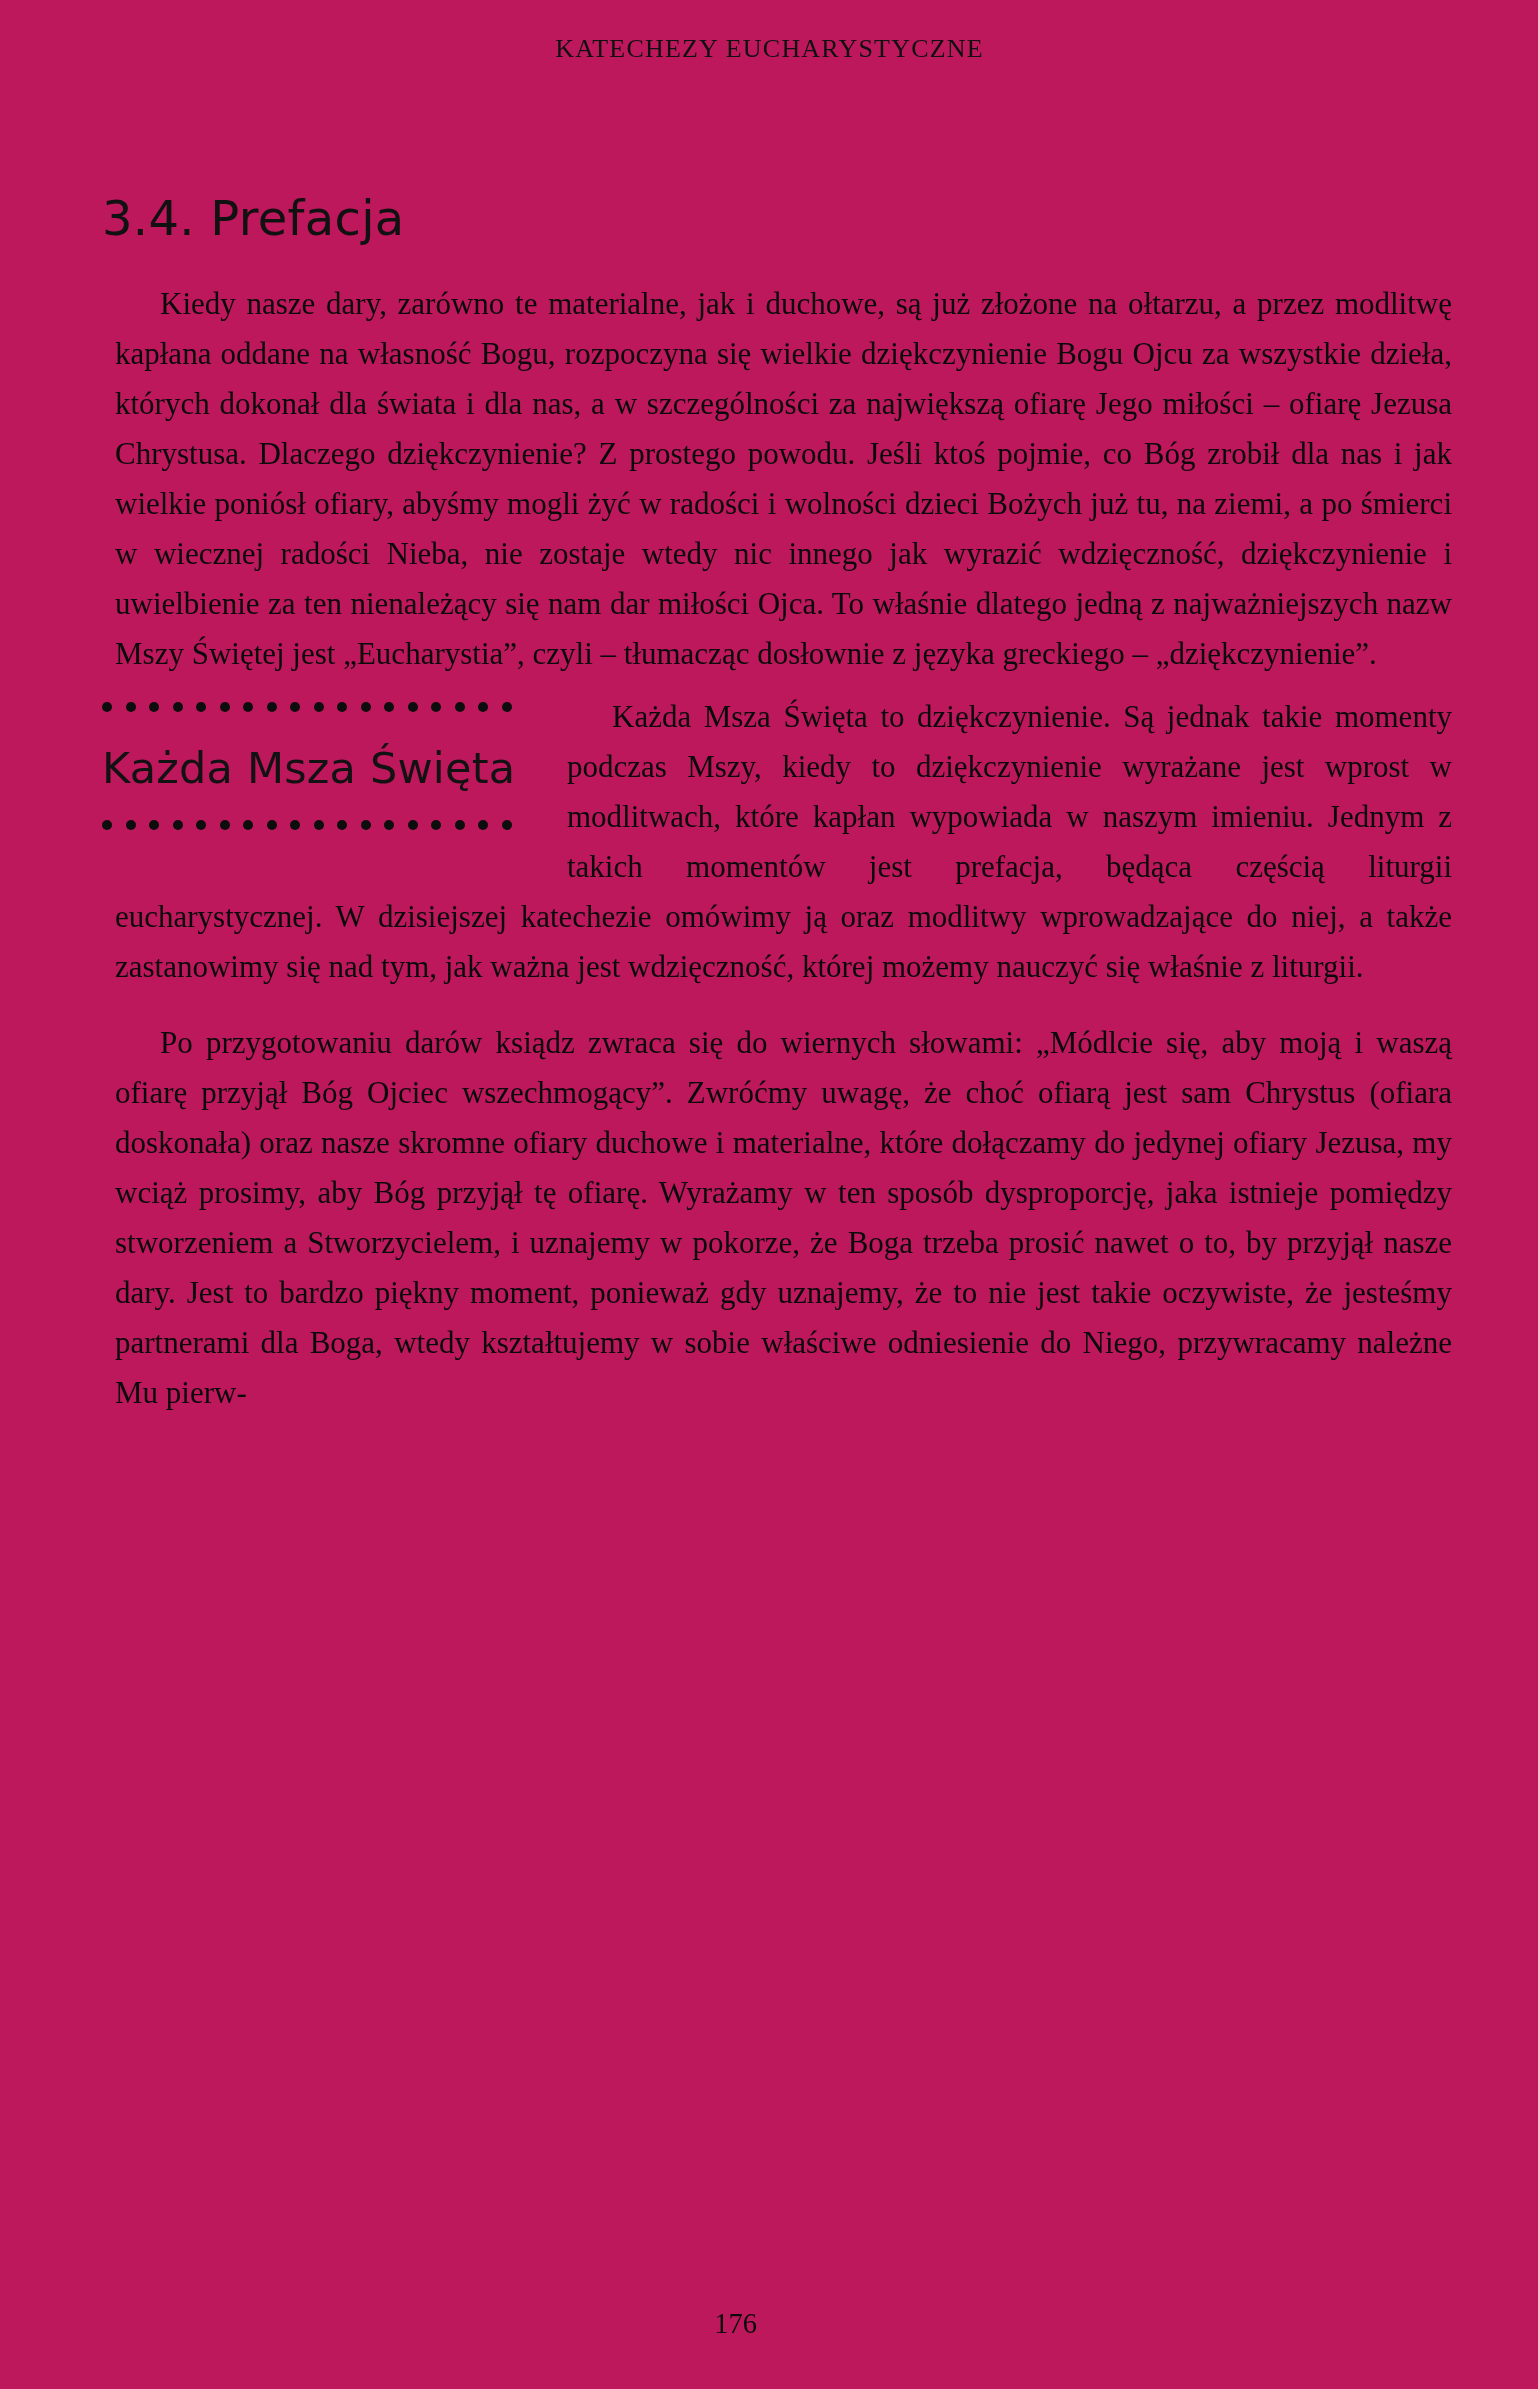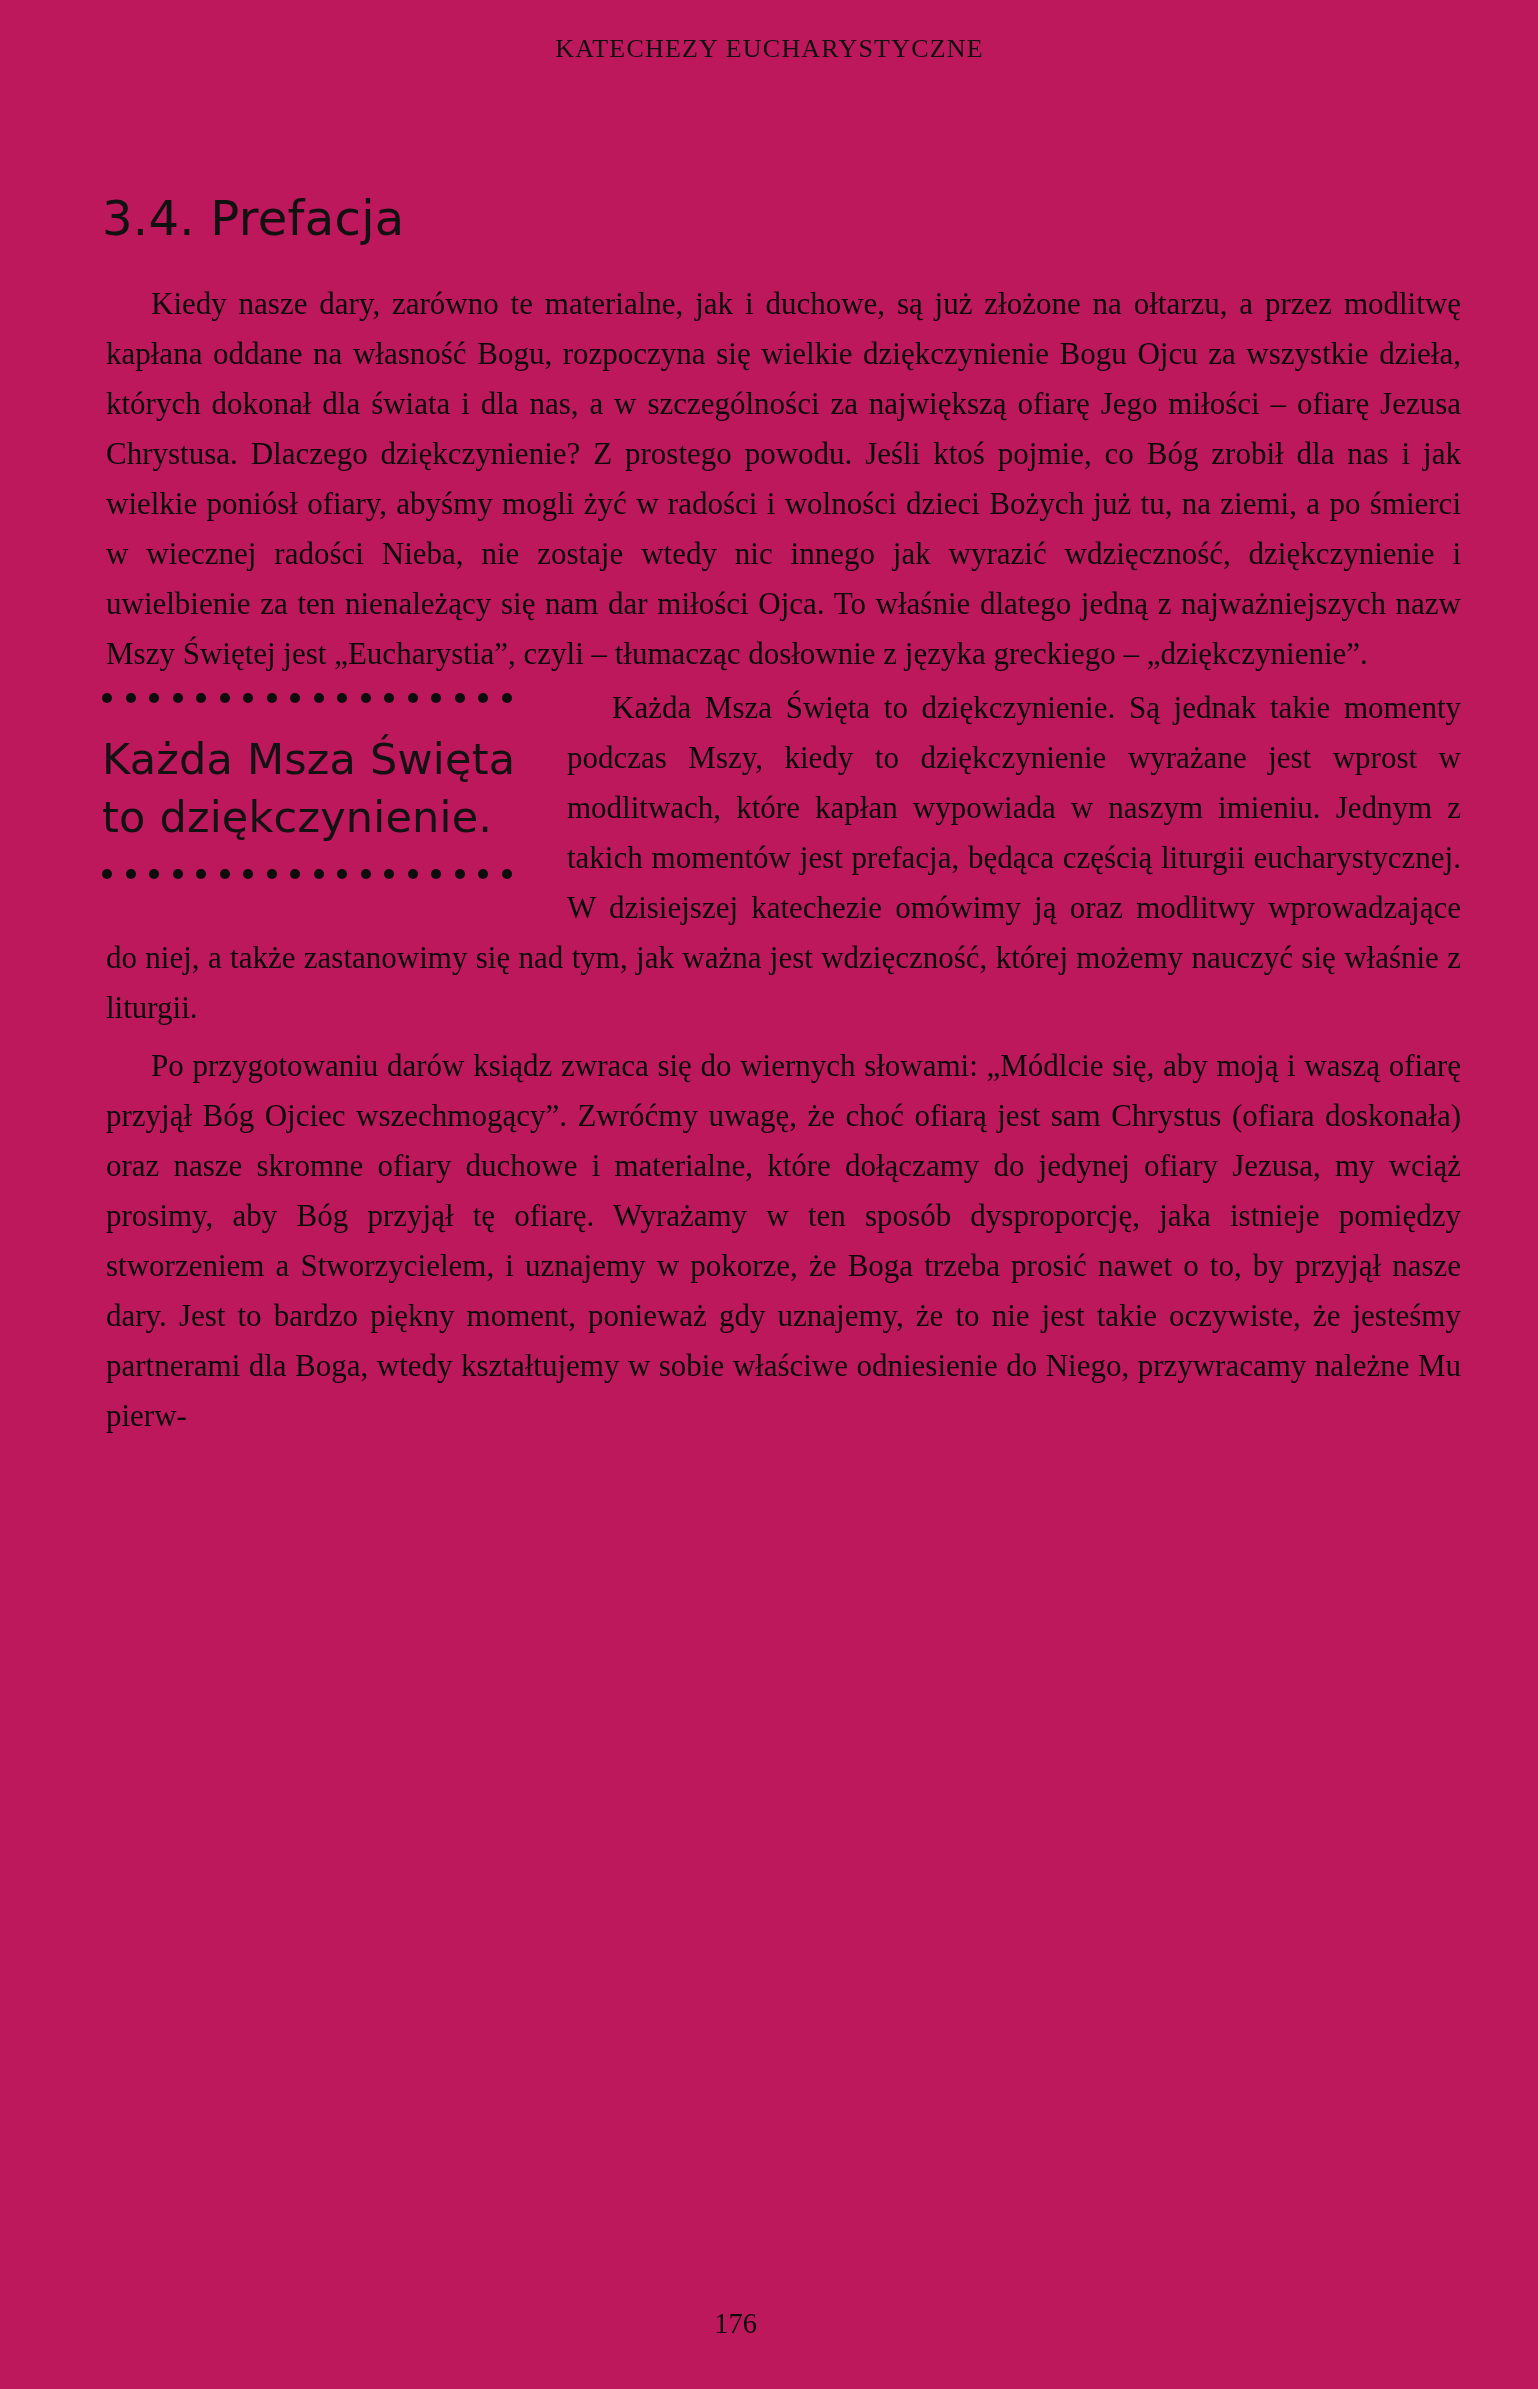--- a/index.html
+++ b/index.html
@@ -62,21 +62,21 @@
     font-family: "Liberation Serif", "DejaVu Serif", serif;
     font-size: 31px;
     line-height: 50px;
     text-align: justify;
     text-justify: inter-word;
     color: #0a0a0a;
     margin: 0;
     hyphens: none;
   }
   .body-text p {
-    margin: 4px;
+    margin: 13px;
     text-indent: 0;
   }
   .body-text p.indent {
     text-indent: 45px;
   }
 
   
   .pullquote {
     float: left;
     width: 431px;
@@ -137,21 +137,20 @@
     <h2 class="section-title">3.4. Prefacja</h2>
 
     <div class="body-text">
 
       <p class="indent">Kiedy nasze dary, zarówno te materialne, jak i duchowe, są już złożone na ołtarzu, a przez modlitwę kapłana oddane na własność Bogu, rozpoczyna się wielkie dziękczynienie Bogu Ojcu za wszystkie dzieła, których dokonał dla świata i dla nas, a w szczególności za największą ofiarę Jego miłości – ofiarę Jezusa Chrystusa. Dlaczego dziękczynienie? Z prostego powodu. Jeśli ktoś pojmie, co Bóg zrobił dla nas i jak wielkie poniósł ofiary, abyśmy mogli żyć w radości i wolności dzieci Bożych już tu, na ziemi, a po śmierci w wiecznej radości Nieba, nie zostaje wtedy nic innego jak wyrazić wdzięczność, dziękczynienie i uwielbienie za ten nienależący się nam dar miłości Ojca. To właśnie dlatego jedną z najważniejszych nazw Mszy Świętej jest „Eucharystia”, czyli – tłumacząc dosłownie z języka greckiego – „dziękczynienie”.</p>
 
       <div class="pullquote">
         <span class="pq-rule" id="rule-top"><i style="background: rgb(13, 13, 13);"></i><i style="background: rgb(13, 13, 13);"></i><i style="background: rgb(13, 13, 13);"></i><i style="background: rgb(13, 13, 13);"></i><i style="background: rgb(13, 13, 13);"></i><i style="background: rgb(13, 13, 13);"></i><i style="background: rgb(13, 13, 13);"></i><i style="background: rgb(13, 13, 13);"></i><i style="background: rgb(13, 13, 13);"></i><i style="background: rgb(13, 13, 13);"></i><i style="background: rgb(13, 13, 13);"></i><i style="background: rgb(13, 13, 13);"></i><i style="background: rgb(13, 13, 13);"></i><i style="background: rgb(13, 13, 13);"></i><i style="background: rgb(13, 13, 13);"></i><i style="background: rgb(13, 13, 13);"></i><i style="background: rgb(13, 13, 13);"></i><i style="background: rgb(13, 13, 13);"></i></span>
         <div class="pq-text">
           <span>Każda Msza Święta</span>
-          <span>to dziękczynienie.</span>
         </div>
         <span class="pq-rule" id="rule-bottom"><i style="background: rgb(13, 13, 13);"></i><i style="background: rgb(13, 13, 13);"></i><i style="background: rgb(13, 13, 13);"></i><i style="background: rgb(13, 13, 13);"></i><i style="background: rgb(13, 13, 13);"></i><i style="background: rgb(13, 13, 13);"></i><i style="background: rgb(13, 13, 13);"></i><i style="background: rgb(13, 13, 13);"></i><i style="background: rgb(13, 13, 13);"></i><i style="background: rgb(13, 13, 13);"></i><i style="background: rgb(13, 13, 13);"></i><i style="background: rgb(13, 13, 13);"></i><i style="background: rgb(13, 13, 13);"></i><i style="background: rgb(13, 13, 13);"></i><i style="background: rgb(13, 13, 13);"></i><i style="background: rgb(13, 13, 13);"></i><i style="background: rgb(13, 13, 13);"></i><i style="background: rgb(13, 13, 13);"></i></span>
       </div>
 
       <p class="indent">Każda Msza Święta to dziękczynienie. Są jednak takie momenty podczas Mszy, kiedy to dziękczynienie wyrażane jest wprost w modlitwach, które kapłan wypowiada w naszym imieniu. Jednym z takich momentów jest prefacja, będąca częścią liturgii eucharystycznej. W dzisiejszej katechezie omówimy ją oraz modlitwy wprowadzające do niej, a także zastanowimy się nad tym, jak ważna jest wdzięczność, której możemy nauczyć się właśnie z liturgii.</p>
 
       <div class="clear"></div>
 
       <p class="indent">Po przygotowaniu darów ksiądz zwraca się do wiernych słowami: „Módlcie się, aby moją i waszą ofiarę przyjął Bóg Ojciec wszechmogący”. Zwróćmy uwagę, że choć ofiarą jest sam Chrystus (ofiara doskonała) oraz nasze skromne ofiary duchowe i materialne, które dołączamy do jedynej ofiary Jezusa, my wciąż prosimy, aby Bóg przyjął tę ofiarę. Wyrażamy w ten sposób dysproporcję, jaka istnieje pomiędzy stworzeniem a Stworzycielem, i uznajemy w pokorze, że Boga trzeba prosić nawet o to, by przyjął nasze dary. Jest to bardzo piękny moment, ponieważ gdy uznajemy, że to nie jest takie oczywiste, że jesteśmy partnerami dla Boga, wtedy kształtujemy w sobie właściwe odniesienie do Niego, przywracamy należne Mu pierw-</p>
 

